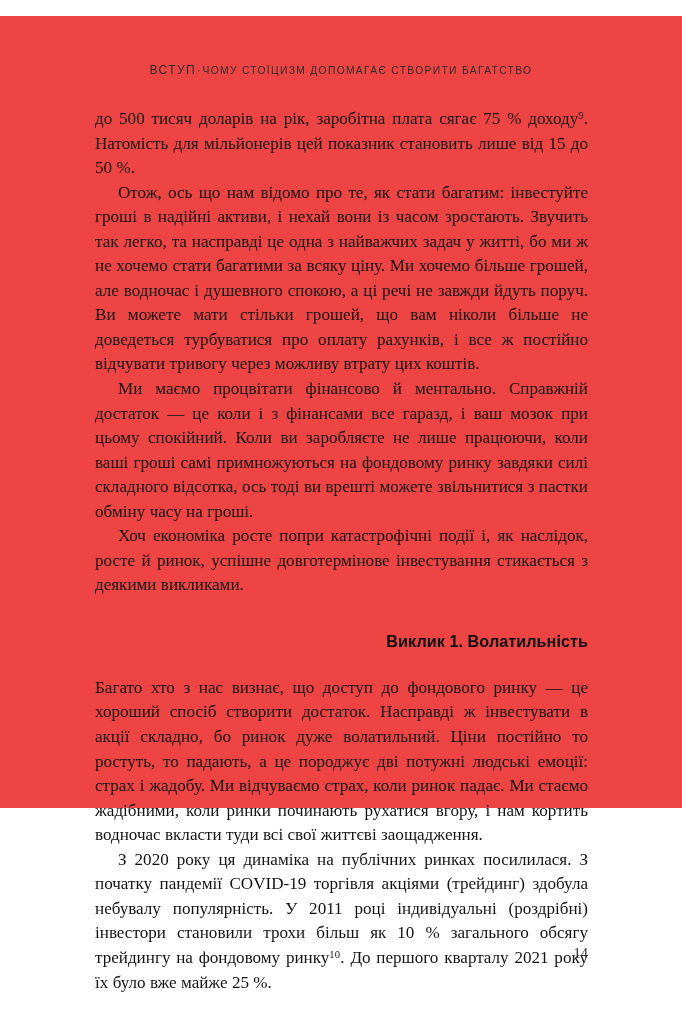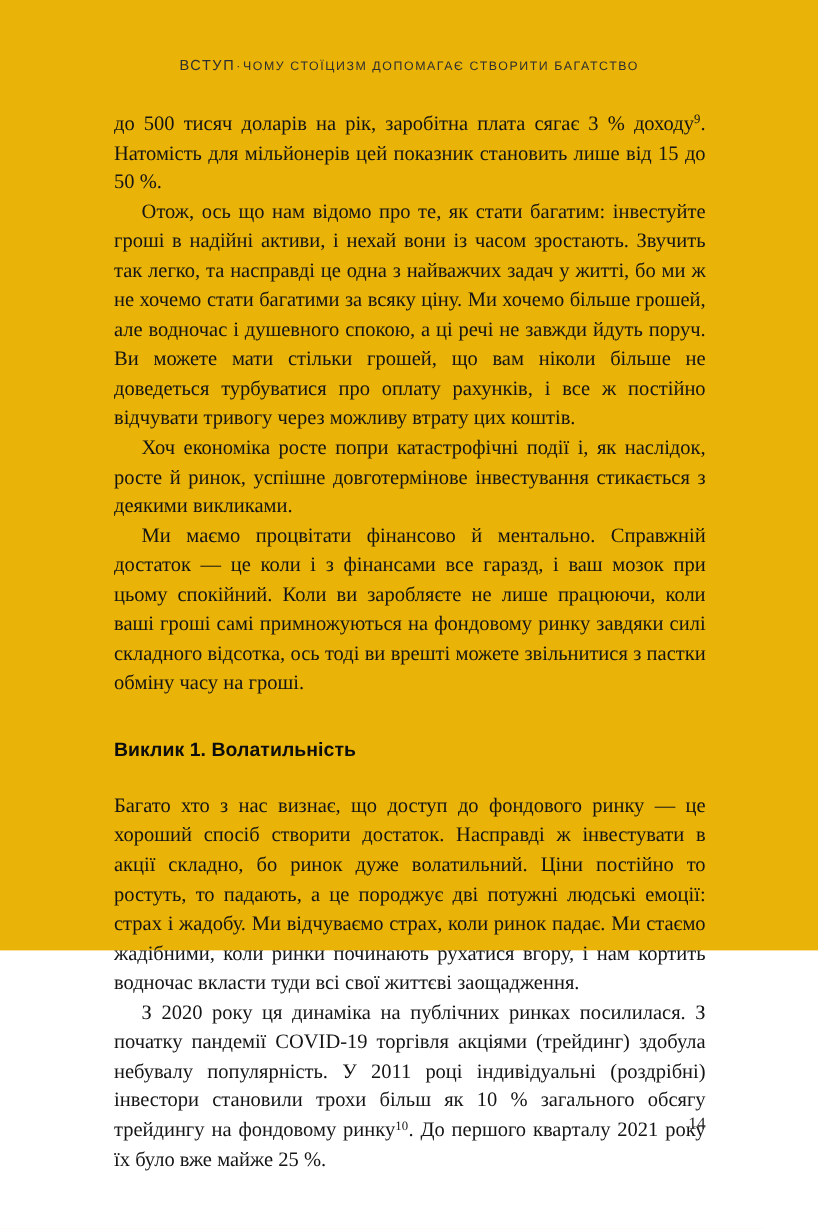--- a/index.html
+++ b/index.html
@@ -15,21 +15,22 @@
     font-family: "Liberation Serif", "DejaVu Serif", serif;
     color: #1a1a1a;
     -webkit-font-smoothing: antialiased;
   }
 
   .page {
     position: absolute;
     inset: 0;
     width: 682px;
     height: 792px;
-    background: #eab308;
+    background: #ef4444;
+    margin-top: 16px;
   }
 
   
   .running-head {
     position: absolute;
     top: 47px;
     left: 95px;
     width: 492px;
     text-align: center;
     font-family: "Liberation Sans", "DejaVu Sans", sans-serif;
@@ -82,21 +83,21 @@
     letter-spacing: 0.2px;
   }
 
   
   h2.section-heading {
     margin: 0;
     font-family: "Liberation Sans", "DejaVu Sans", sans-serif;
     font-weight: bold;
     font-size: 16.2px;
     line-height: 22px;
-    text-align: left;
+    text-align: right;
     color: #0d0d0d;
     letter-spacing: 0.05px;
     font-variant-numeric: oldstyle-nums;
   }
 
   
   .gap-heading-before { height: 32px; }
   .gap-heading-after  { height: 24px; }
 
   
@@ -117,27 +118,27 @@
 <body>
 
 <div class="page">
 
   <div class="running-head">
     <span class="rh-cap">Вступ</span><span class="rh-sep">·</span><span>Чому стоїцизм допомагає створити багатство</span>
   </div>
 
   <div class="textblock">
 
-    <p class="para"><span>до 500 тисяч доларів на рік, заробітна плата сягає 3 % доходу</span><sup class="fn">9</sup><span>. Натомість для мільйонерів цей показник становить лише від 15 до 50 %.</span></p>
+    <p class="para"><span>до 500 тисяч доларів на рік, заробітна плата сягає 75 % доходу</span><sup class="fn">9</sup><span>. Натомість для мільйонерів цей показник становить лише від 15 до 50 %.</span></p>
 
     <p class="para indent">Отож, ось що нам відомо про те, як стати багатим: інвестуйте гроші в надійні активи, і нехай вони із часом зростають. Звучить так легко, та насправді це одна з найважчих задач у житті, бо ми ж не хочемо стати багатими за всяку ціну. Ми хочемо більше грошей, але водночас і душевного спокою, а ці речі не завжди йдуть поруч. Ви можете мати стільки грошей, що вам ніколи більше не доведеться турбуватися про оплату рахунків, і все ж постійно відчувати тривогу через можливу втрату цих коштів.</p>
 
+    <p class="para indent">Ми маємо процвітати фінансово й ментально. Справжній достаток — це коли і з фінансами все гаразд, і ваш мозок при цьому спокійний. Коли ви заробляєте не лише працюючи, коли ваші гроші самі примножуються на фондовому ринку завдяки силі складного відсотка, ось тоді ви врешті можете звільнитися з пастки обміну часу на гроші.</p>
+
     <p class="para indent">Хоч економіка росте попри катастрофічні події і, як наслідок, росте й ринок, успішне довготермінове інвестування стикається з деякими викликами.</p>
-
-    <p class="para indent">Ми маємо процвітати фінансово й ментально. Справжній достаток — це коли і з фінансами все гаразд, і ваш мозок при цьому спокійний. Коли ви заробляєте не лише працюючи, коли ваші гроші самі примножуються на фондовому ринку завдяки силі складного відсотка, ось тоді ви врешті можете звільнитися з пастки обміну часу на гроші.</p>
 
     <div class="gap-heading-before"></div>
 
     <h2 class="section-heading">Виклик 1. Волатильність</h2>
 
     <div class="gap-heading-after"></div>
 
     <p class="para">Багато хто з нас визнає, що доступ до фондового ринку — це хороший спосіб створити достаток. Насправді ж інвестувати в акції складно, бо ринок дуже волатильний. Ціни постійно то ростуть, то падають, а це породжує дві потужні людські емоції: страх і жадобу. Ми відчуваємо страх, коли ринок падає. Ми стаємо жадібними, коли ринки починають рухатися вгору, і нам кортить водночас вкласти туди всі свої життєві заощадження.</p>
 
     <p class="para indent"><span>З 2020 року ця динаміка на публічних ринках посилилася. З початку пандемії COVID-19 торгівля акціями (трейдинг) здобула небувалу популярність. У 2011 році індивідуальні (роздрібні) інвестори становили трохи більш як 10 % загального обсягу трейдингу на фондовому ринку</span><sup class="fn">10</sup><span>. До першого кварталу 2021 року їх було вже майже 25 %.</span></p>

